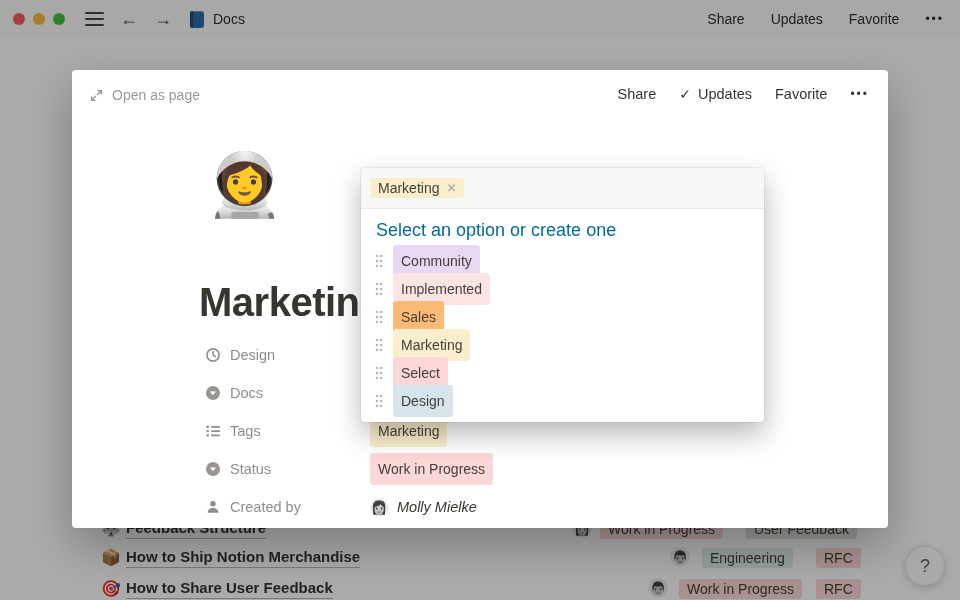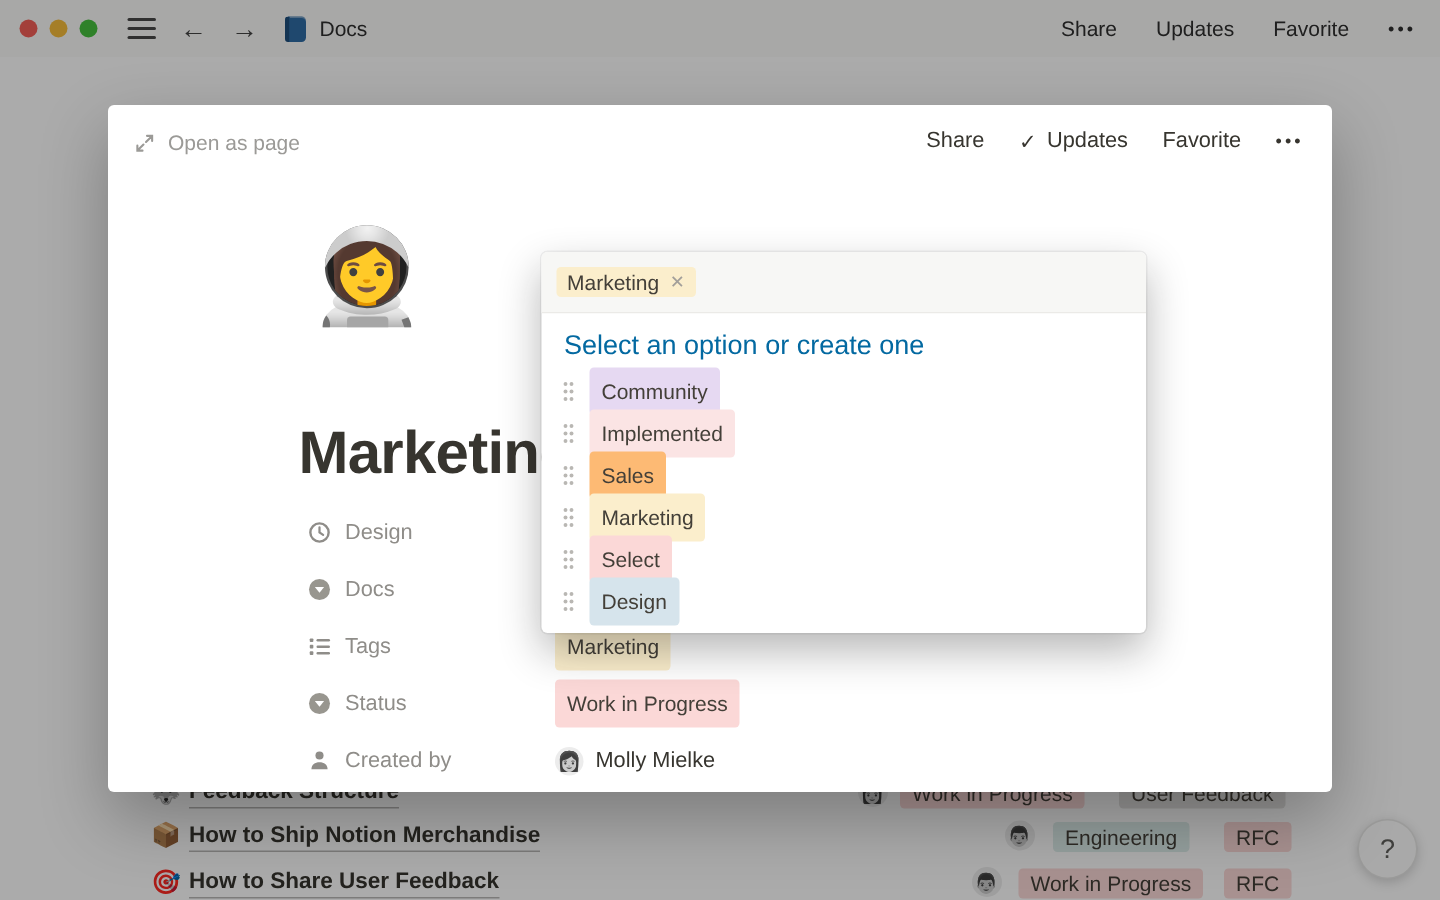--- a/index.html
+++ b/index.html
@@ -55,21 +55,21 @@
   .page-emoji { position:absolute; left:134px; top:84px; font-size:62px; line-height:1; cursor:pointer; }
   .page-title { position:absolute; left:127px; top:210px; font-size:40px; font-weight:700; letter-spacing:-.5px; white-space:nowrap; }
 
   .props { position:absolute; left:133px; top:266px; }
   .prop-row { height:38px; display:flex; align-items:center; cursor:pointer; }
   .prop-label { width:165px; display:flex; align-items:center; gap:9px; color:#8f8d89; font-size:14.5px; }
   .prop-icon { width:16px; height:16px; flex:0 0 16px; }
   .prop-value { display:flex; align-items:center; }
   .prop-chip { height:32px; display:inline-flex; align-items:center; padding:0 8px; border-radius:3px; font-size:14px; color:#433f38; }
   .small-avatar { width:19px; height:19px; border-radius:50%; background:#ececea; display:flex; align-items:center; justify-content:center; font-size:13px; filter:grayscale(1); margin-right:8px; overflow:hidden; }
-  .person-name { font-size:14.5px; color:#37352f; }
+  .person-name { font-size:14.5px; color:#37352f;font-style:italic; }
 
   
   .dropdown { position:absolute; left:361px; top:168px; width:403px; z-index:30; background:#fff;
     border-radius:4px; box-shadow:0 0 0 1px rgba(15,15,15,.06), 0 12px 28px rgba(15,15,15,.3); }
   .dd-input { background:#f7f7f5; border-bottom:1px solid #ebeae7; border-radius:4px 4px 0 0; padding:10px; min-height:40px; }
   .dd-chip { display:inline-flex; align-items:center; gap:7px; height:20px; padding:0 7px; border-radius:3px; font-size:14px; color:#433f38; }
   .dd-chip .x { color:#a29f9a; font-size:12px; cursor:pointer; line-height:1; }
   .dd-hint { padding:11px 15px 2px; color:#0369a1; font-size:18px; }
   .dd-list { padding:4px 0 7px; }
   .dd-option { height:28px; display:flex; align-items:center; padding:0 14px; gap:10px; cursor:pointer; }

